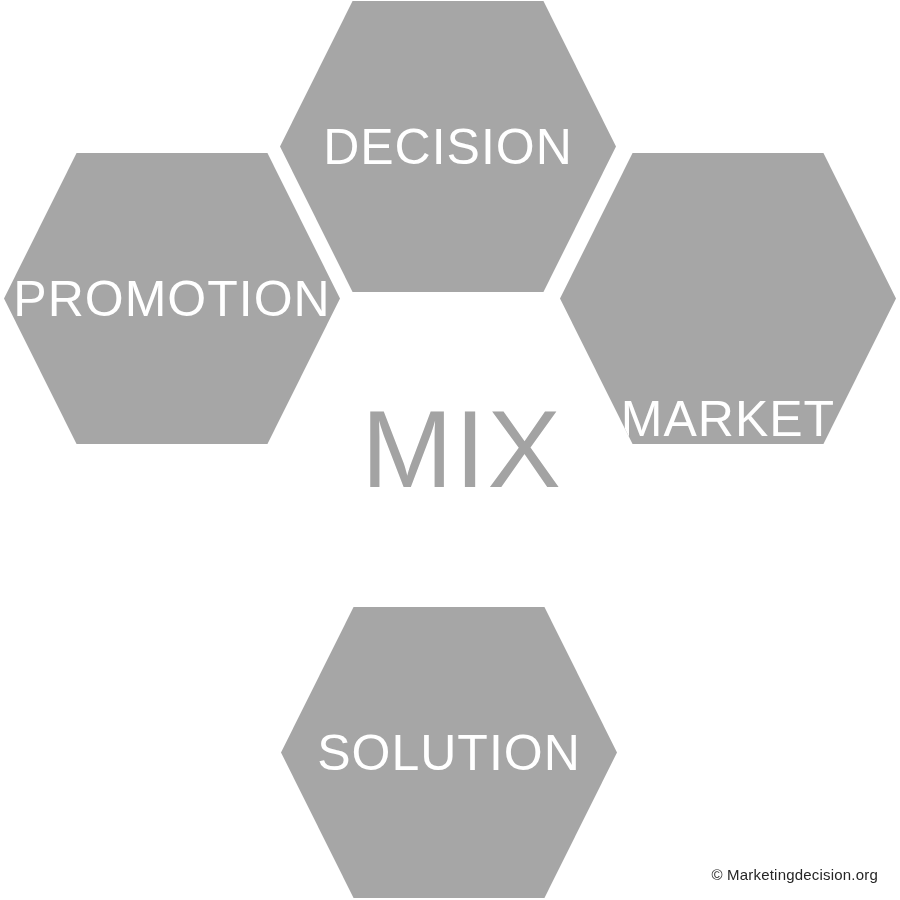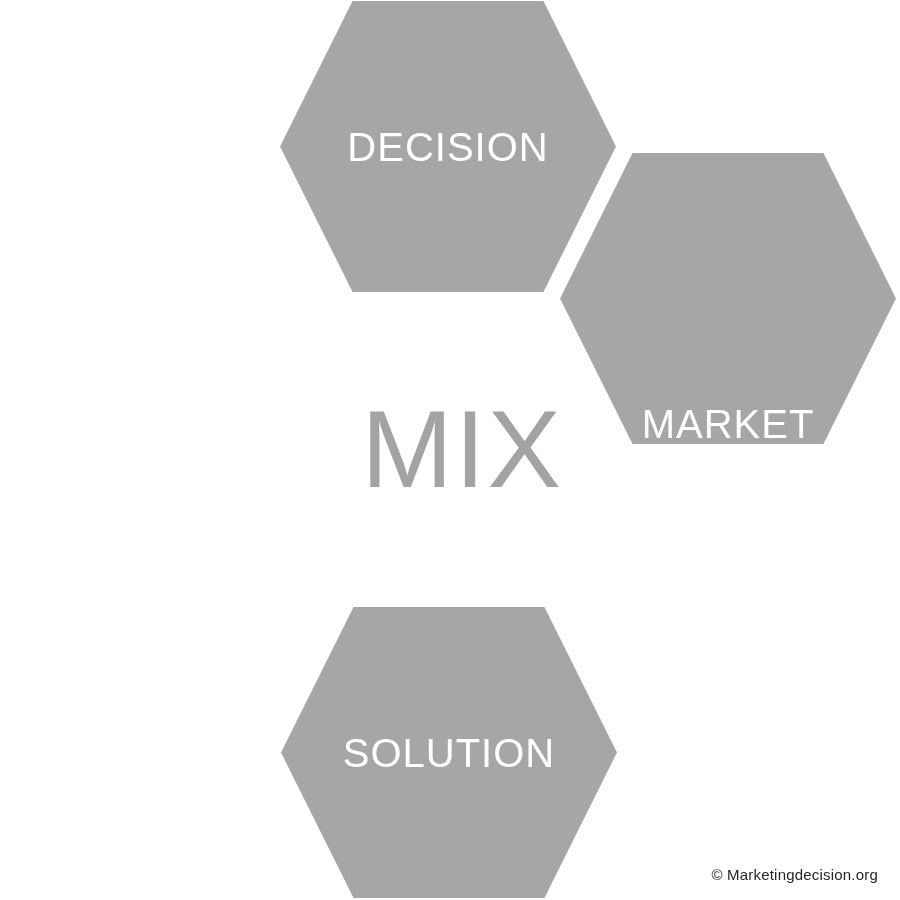--- a/index.html
+++ b/index.html
@@ -21,21 +21,21 @@
   .hex{
     position:absolute;
     width:336px;height:291px;
     background:var(--hex-gray);
     clip-path:polygon(21.6% 0%, 78.4% 0%, 100% 50%, 78.4% 100%, 21.6% 100%, 0% 50%);
     display:flex;align-items:center;justify-content:center;
   }
   .hex--navy{background:var(--hex-navy);}
   .hex-label{
     color:var(--label-white);
-    font-size:40px;
+    font-size:50px;
     font-weight:400;
     letter-spacing:1px;
     white-space:nowrap;
     line-height:1;
   }
   .hex-decision {left:280px; top:1px;}
   .hex-promotion{left:4px;   top:153px;}
   .hex-market   {left:560px; top:153px;align-items:flex-end;}
   .hex-place    {left:8px;   top:457px;}
   .hex-customer {left:558px; top:455px;}
@@ -71,18 +71,21 @@
   <div class="hex hex-market">
     <span class="hex-label">MARKET</span>
   </div>
 
 
   <div class="hex hex-solution">
     <span class="hex-label">SOLUTION</span>
   </div>
 
 
+  <div class="hex hex-promotion">
+    <span class="hex-label">PROMOTION</span>
+  </div>
 
   <div class="center-label">MIX</div>
 
   <div class="copyright">© Marketingdecision.org</div>
 
 </div>
 
 </body></html>

